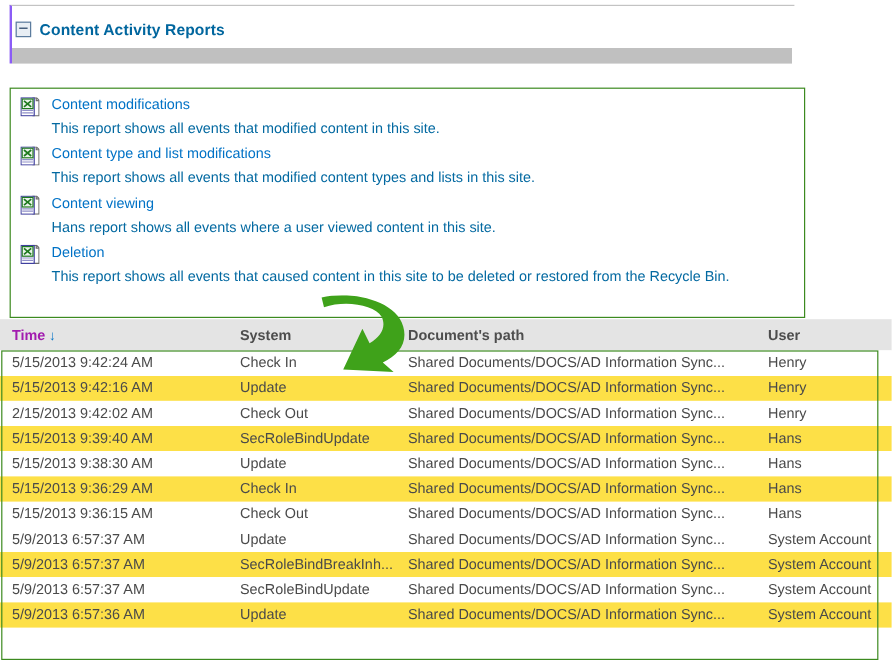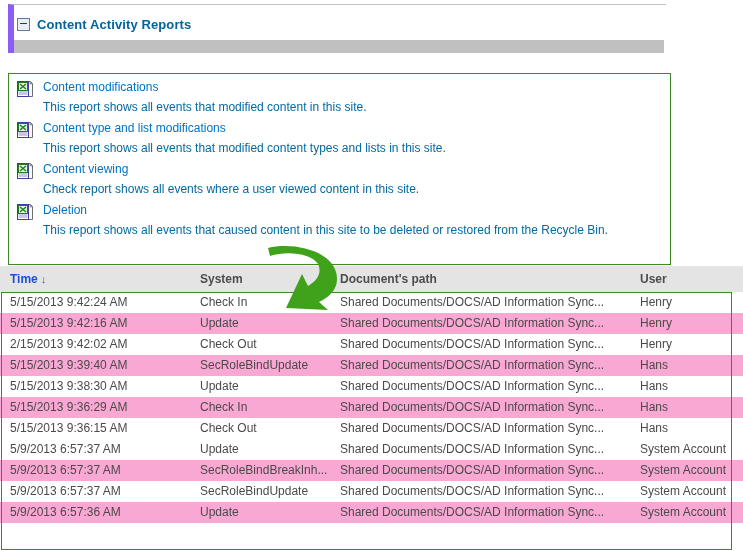--- a/index.html
+++ b/index.html
@@ -18,21 +18,21 @@
     position: relative;
   }
 
   
   .webpart {
     position: absolute;
     left: 8px;
     top: 4px;
     width: 652px;
     border-top: 1px solid #c3c3c3;
-    border-left: 6px solid #8b5cf6;
+    border-left: 2px solid #8b5cf6;
   }
 
   .wp-title-row {
     height: 24px;
     display: flex;
     align-items: center;
     padding-top: 7px;
     padding-left: 3px;
   }
 
@@ -157,21 +157,21 @@
     font-size: 12px;
     color: #4a4a4a;
     padding: 0 0 0 10px;
     white-space: nowrap;
     overflow: hidden;
     text-overflow: ellipsis;
     border: none;
     line-height: 21px;
   }
   table.grid tbody tr.odd  td { background: #ffffff; }
-  table.grid tbody tr.even td { background: #f9a8d4; }
+  table.grid tbody tr.even td { background: #fde047; }
 
   .grid-frame {
     position: absolute;
     left: 1px;
     top: 26px;
     width: 731px;
     height: 258px;
     border: 1px solid #3c8a20;
     box-sizing: border-box;
     pointer-events: none;
@@ -241,21 +241,21 @@
           <path d="M10.5 0.5 H13.5 L15.5 2.5 V15.5 H10.5 Z" fill="#ffffff" stroke="#6d6d6d" stroke-width="1"></path>
           <path d="M13.2 0.7 V2.8 H15.4" fill="none" stroke="#6d6d6d" stroke-width="1"></path>
           <rect x="0.5" y="0.5" width="11" height="15" fill="#ffffff" stroke="#3f3f9f" stroke-width="1"></rect>
           <rect x="1.5" y="1.5" width="9" height="8" fill="#eaf3ea" stroke="#1e7a1e" stroke-width="1"></rect>
           <path d="M3 3 L9 8 M9 3 L3 8" stroke="#1e7a1e" stroke-width="1.4" fill="none"></path>
           <path d="M1.5 11 H10.5 M1.5 13 H10.5" stroke="#8f8fc8" stroke-width="1"></path>
         </svg>
       </span>
       <a class="report-link" href="#">Content viewing</a>
     </div>
-    <div class="report-desc">Check report shows all events where a user viewed content in this site.</div>
+    <div class="report-desc">Hans report shows all events where a user viewed content in this site.</div>
   </div>
 
   <div class="report-item">
     <div class="report-head">
       <span class="xls-icon">
         <svg width="16" height="16" viewBox="0 0 16 16" xmlns="http://www.w3.org/2000/svg">
           <path d="M10.5 0.5 H13.5 L15.5 2.5 V15.5 H10.5 Z" fill="#ffffff" stroke="#6d6d6d" stroke-width="1"></path>
           <path d="M13.2 0.7 V2.8 H15.4" fill="none" stroke="#6d6d6d" stroke-width="1"></path>
           <rect x="0.5" y="0.5" width="11" height="15" fill="#ffffff" stroke="#3f3f9f" stroke-width="1"></rect>
           <rect x="1.5" y="1.5" width="9" height="8" fill="#eaf3ea" stroke="#1e7a1e" stroke-width="1"></rect>
@@ -274,21 +274,21 @@
   <table class="grid">
     <colgroup>
       <col style="width:190px">
       <col style="width:140px">
       <col style="width:300px">
       <col style="width:113px">
     </colgroup>
     <thead>
       <tr>
         <th class="sorted">
-          <a href="#" style="color:#1d4ed8;text-decoration:none">Time</a><span class="sort-arrow">↓</span>
+          <a href="#" style="color:#a21caf;text-decoration:none">Time</a><span class="sort-arrow">↓</span>
         </th>
         <th>System</th>
         <th>Document's path</th>
         <th>User</th>
       </tr>
     </thead>
     <tbody>
         <tr class="odd">
           <td>5/15/2013 9:42:24 AM</td>
           <td>Check In</td>

